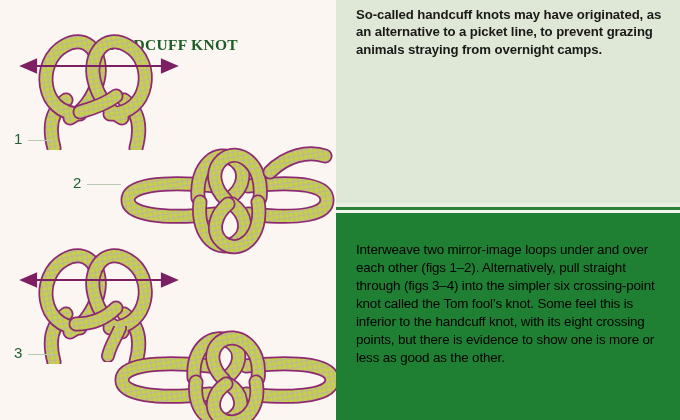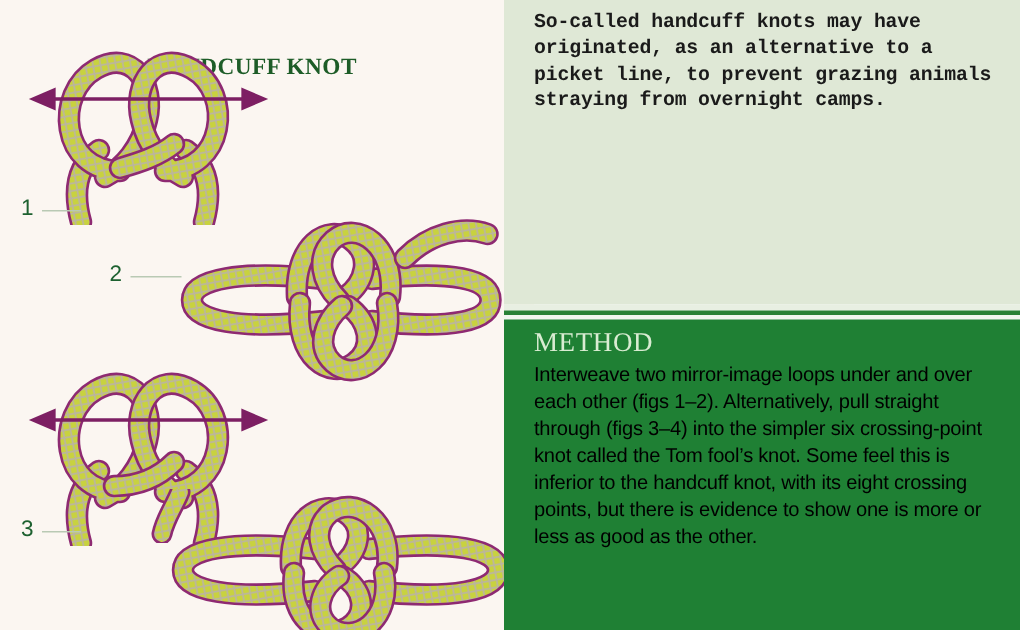--- a/index.html
+++ b/index.html
@@ -57,21 +57,21 @@
     left: 336px; top: 0;
     width: 344px;
     height: 203px;
     background: #dfe8d6;
   }
   #intro-text {
     position: absolute;
     left: 20px;
     top: 6px;
     width: 306px;
-    font-family: Liberation Mono, monospace;
+    font-family: Liberation Sans, sans-serif;
     font-size: 13.2px;
     line-height: 1.31;
     color: #1a1a1a;
     font-weight: 600;
     letter-spacing: -0.1px;
   }
 
   #panel-divider-top {
     position: absolute;
     left: 336px; top: 203px;
@@ -272,17 +272,16 @@
 
   <div id="intro-panel">
     <div id="intro-text">So-called handcuff knots may have originated, as an alternative to a picket line, to prevent grazing animals straying from overnight camps.</div>
   </div>
 
   <div id="panel-divider-top"></div>
   <div id="panel-divider-rule"></div>
   <div id="panel-divider-gap"></div>
 
   <div id="method-panel">
-    <div id="method-heading">METHOD</div>
     <div id="method-text">Interweave two mirror-image loops under and over each other (figs 1–2). Alternatively, pull straight through (figs 3–4) into the simpler six crossing-point knot called the Tom fool’s knot. Some feel this is inferior to the handcuff knot, with its eight crossing points, but there is evidence to show one is more or less as good as the other.</div>
   </div>
 
 </div>
 
 </body></html>

